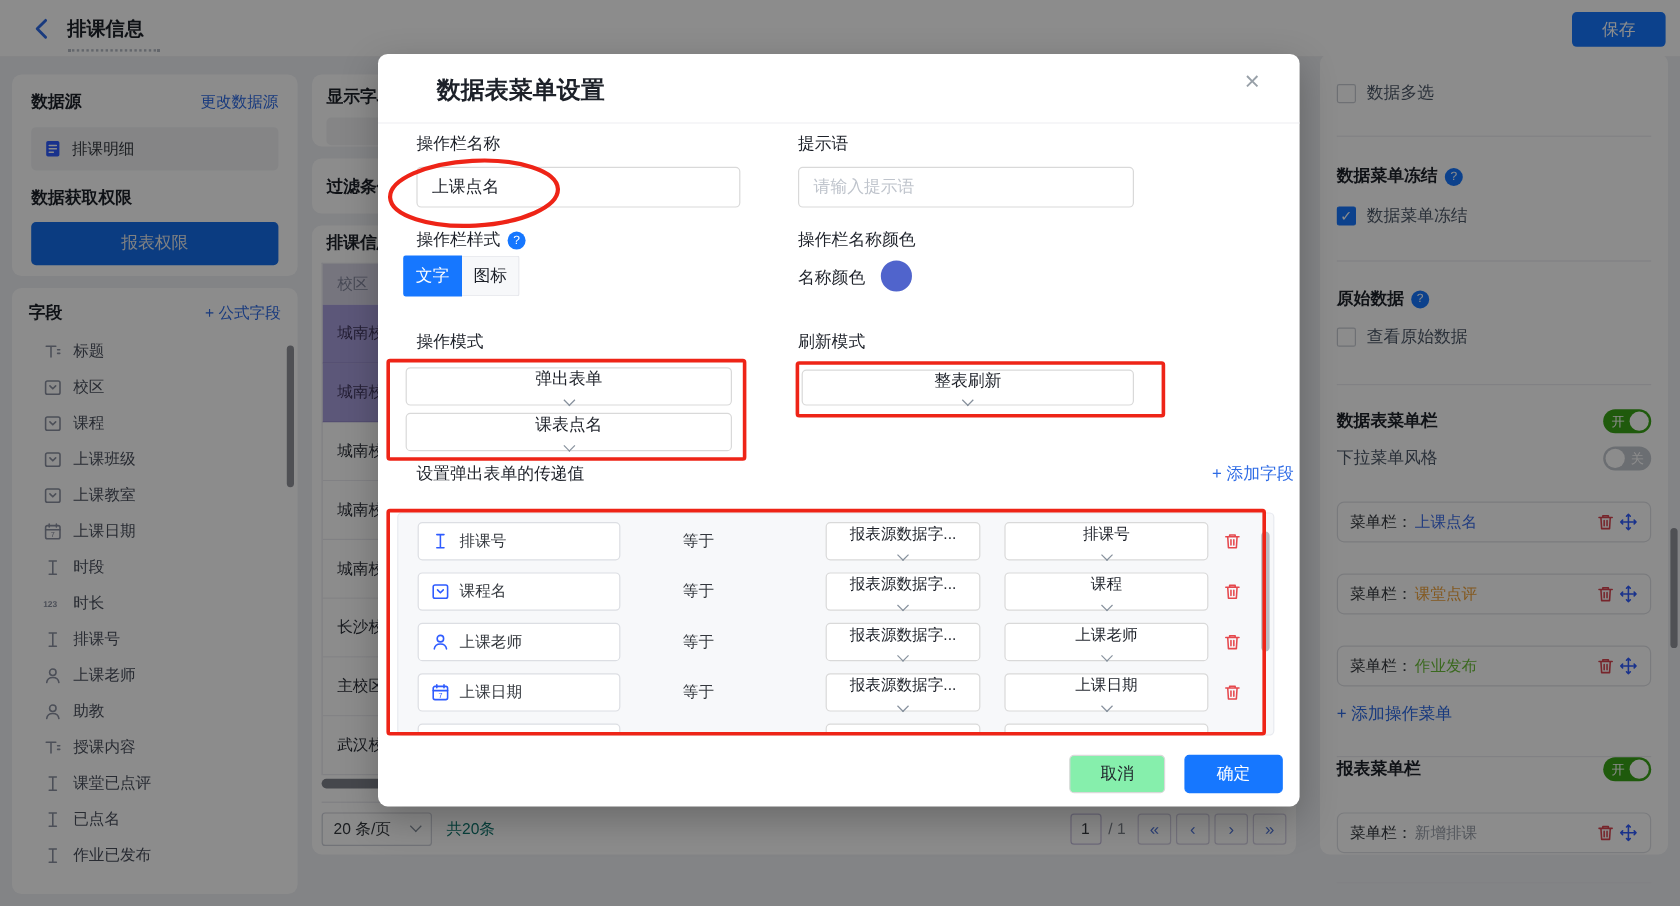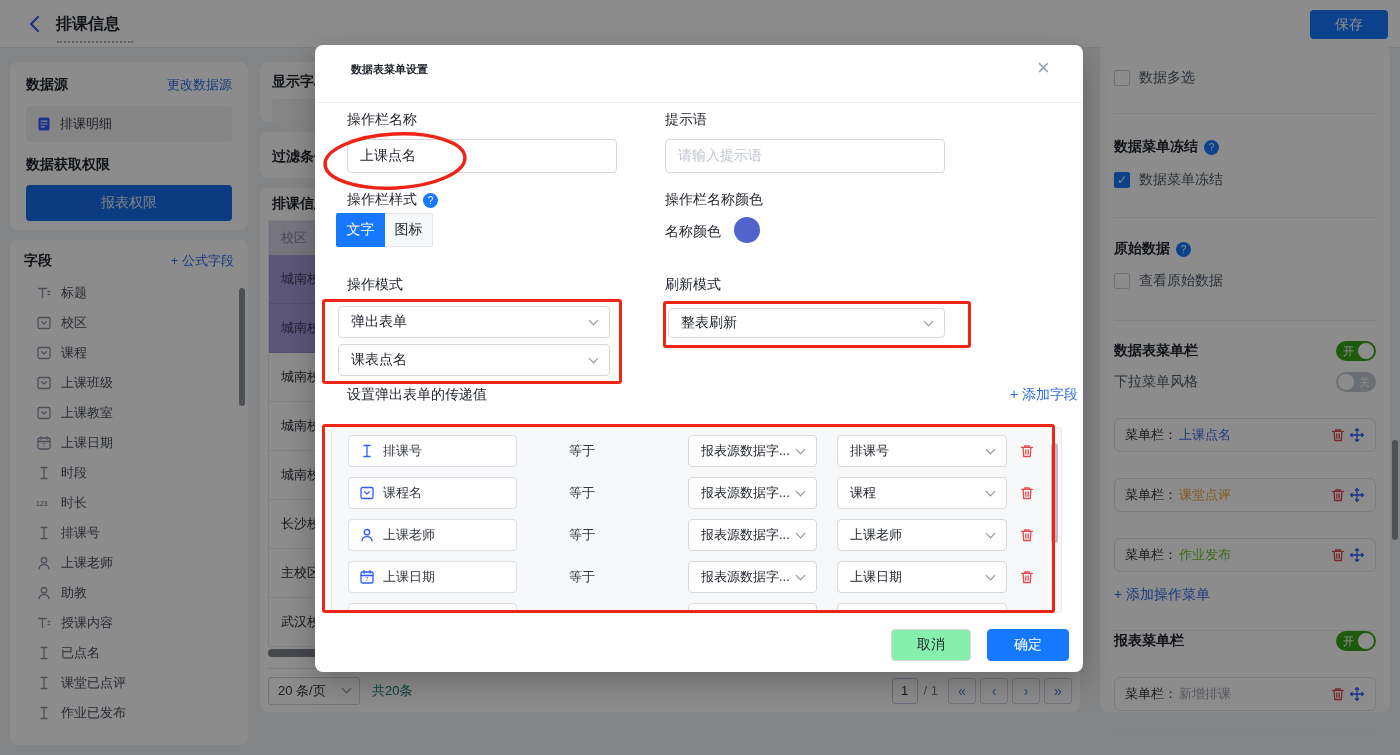--- a/index.html
+++ b/index.html
@@ -60,27 +60,27 @@
   .tg.off{background:#c4c8cf;} .tg.off .knob{left:2px;} .tg.off .lab{right:6px;}
   .hdr-row{display:flex;align-items:center;justify-content:space-between;}
   .menu-box{margin-top:26px;height:34px;border:1px solid #dfe1e6;border-radius:6px;display:flex;align-items:center;padding:0 10px;font-size:13px;color:var(--ink2);gap:2px;}
   .menu-box .sp{flex:1;}
   .mini{display:flex;width:17px;justify-content:center;}
   .rp-thumb{position:absolute;left:1392px;top:440px;width:6px;height:100px;background:#90939a;border-radius:3px;z-index:30;}
   
   .dim{position:absolute;inset:0;background:rgba(0,0,0,0.45);z-index:40;}
   .modal{position:absolute;left:315px;top:45px;width:768px;height:627px;background:#fff;border-radius:8px;z-index:50;box-shadow:0 10px 30px rgba(0,0,0,.25);}
   .m-abs{position:absolute;}
-  .m-title{left:36px;top:17px;font-size:11px;font-weight:bold;color:var(--ink);}
+  .m-title{left:49px;top:17px;font-size:20px;font-weight:bold;color:var(--ink);}
   .m-close{left:722px;top:12px;font-size:22px;color:#98a0a8;line-height:22px;}
   .m-div{left:0;top:57px;width:768px;border-top:1px solid #f0f1f3;}
   .m-label{font-size:14px;color:var(--ink);}
   .m-input{border:1px solid #d9d9d9;border-radius:4px;height:34px;display:flex;align-items:center;padding:0 12px;font-size:14px;color:var(--ink);background:#fff;}
   .m-input.ph{color:#bfc4cc;}
-  .m-select{border:1px solid #d9d9d9;border-radius:4px;display:flex;align-items:center;justify-content:space-between;padding:0 12px;font-size:14px;color:var(--ink);background:#fff;}
+  .m-select{border:1px solid #d9d9d9;border-radius:4px;display:flex;align-items:center;justify-content:space-between;padding:0 12px;font-size:14px;color:var(--ink);background:#fff;flex-direction:column;}
   .chev{width:7px;height:7px;border-right:1.4px solid #86909c;border-bottom:1.4px solid #86909c;transform:rotate(45deg);margin-top:-4px;flex:none;}
   .seg{display:flex;}
   .seg .on{width:49px;height:34px;background:var(--primary);color:#fff;font-size:14px;border:none;border-radius:2px 0 0 2px;}
   .seg .off{width:48px;height:34px;background:#f7f8fa;color:var(--ink);font-size:14px;border:1px solid #e5e6eb;border-left:none;border-radius:0 2px 2px 0;}
   .cdot{width:26px;height:26px;border-radius:50%;background:var(--namecolor);}
   .tlist{left:16px;top:382px;width:731px;height:186px;background:#f7f8fa;border:1px solid #e8eaef;border-radius:4px;overflow:hidden;}
   .trw{display:flex;align-items:center;height:32px;margin:10px 0 0 16px;}
   .trw:first-child{margin-top:7px;}
   .trw .fi{width:169px;height:32px;background:#fff;border:1px solid #dcdee3;border-radius:4px;display:flex;align-items:center;gap:8px;padding:0 10px;font-size:13px;color:var(--ink2);}
   .trw .eq{margin-left:52px;width:30px;font-size:13px;color:var(--ink2);}
@@ -236,29 +236,29 @@
             </svg>
           </span>
      <span>授课内容</span>
    </div>
         <div class="fld">
      <span class="fic">
             <svg width="16" height="16" viewBox="0 0 16 16" fill="none" stroke="#8a90a0" stroke-width="1.3" stroke-linecap="round" stroke-linejoin="round">
               <path d="M5 2.5h6M5 13.5h6M8 2.5v11"></path>
             </svg>
           </span>
+     <span>课堂已点评</span>
+   </div>
+        <div class="fld">
+     <span class="fic">
+            <svg width="16" height="16" viewBox="0 0 16 16" fill="none" stroke="#8a90a0" stroke-width="1.3" stroke-linecap="round" stroke-linejoin="round">
+              <path d="M5 2.5h6M5 13.5h6M8 2.5v11"></path>
+            </svg>
+          </span>
      <span>已点名</span>
-   </div>
-        <div class="fld">
-     <span class="fic">
-            <svg width="16" height="16" viewBox="0 0 16 16" fill="none" stroke="#8a90a0" stroke-width="1.3" stroke-linecap="round" stroke-linejoin="round">
-              <path d="M5 2.5h6M5 13.5h6M8 2.5v11"></path>
-            </svg>
-          </span>
-     <span>课堂已点评</span>
    </div>
         <div class="fld">
      <span class="fic">
             <svg width="16" height="16" viewBox="0 0 16 16" fill="none" stroke="#8a90a0" stroke-width="1.3" stroke-linecap="round" stroke-linejoin="round">
               <path d="M5 2.5h6M5 13.5h6M8 2.5v11"></path>
             </svg>
           </span>
      <span>作业已发布</span>
    </div>
       </div>

